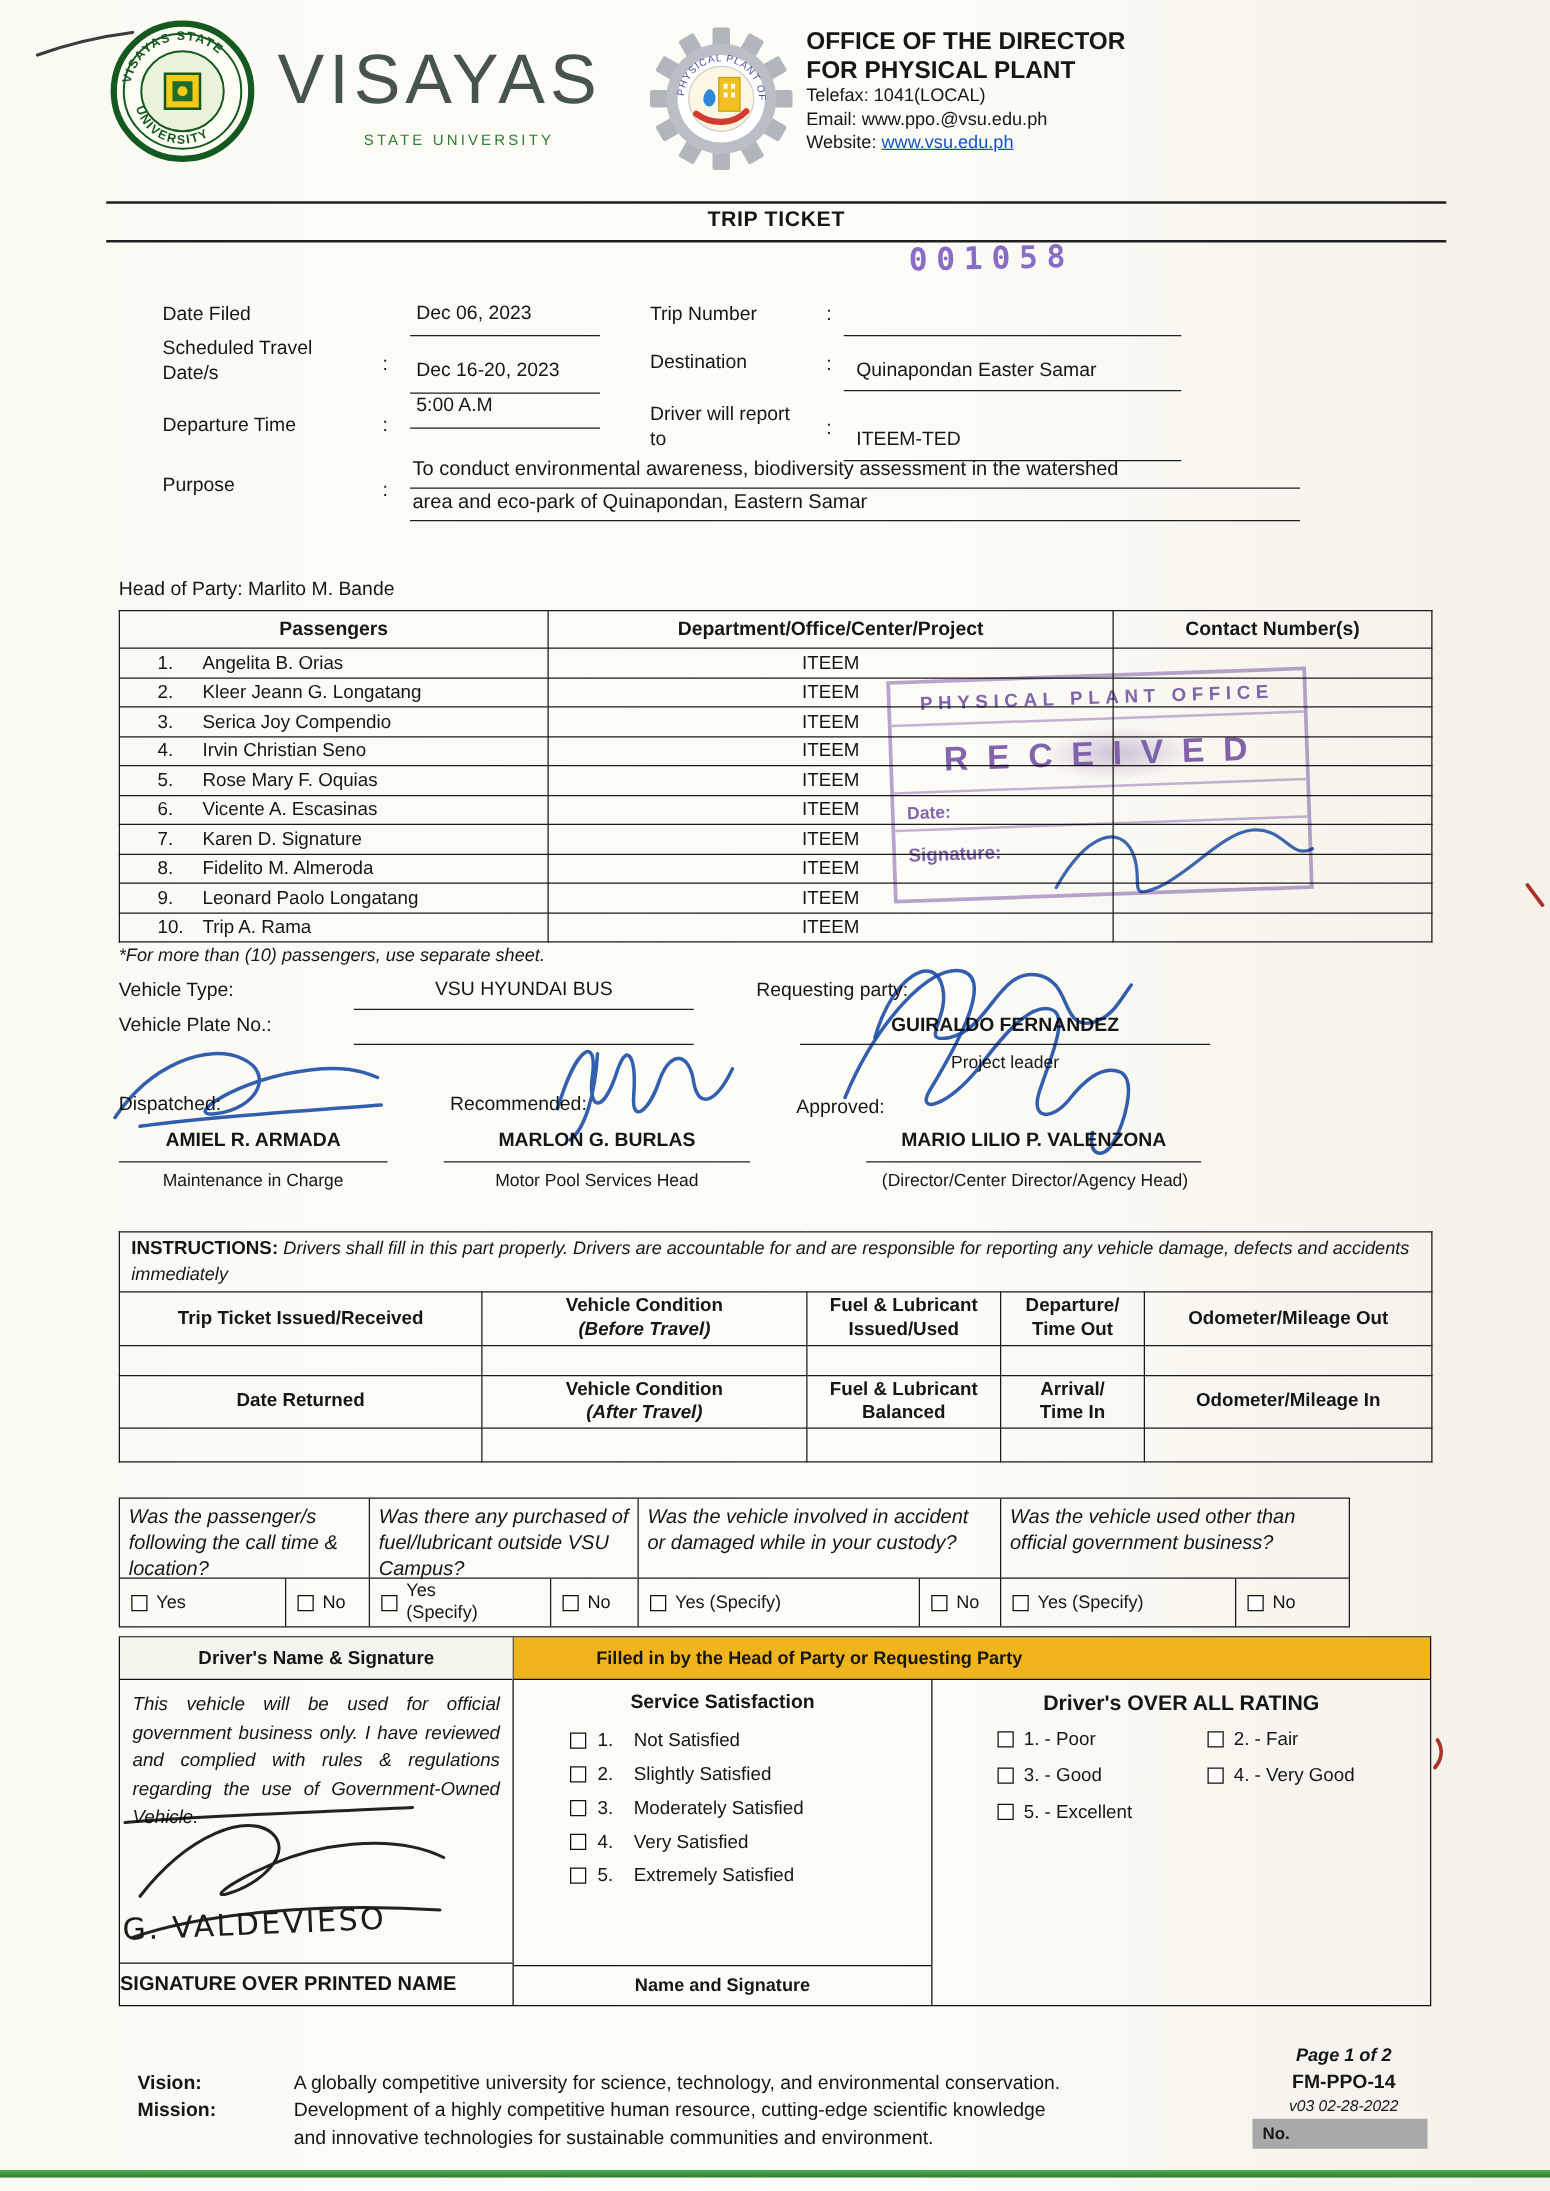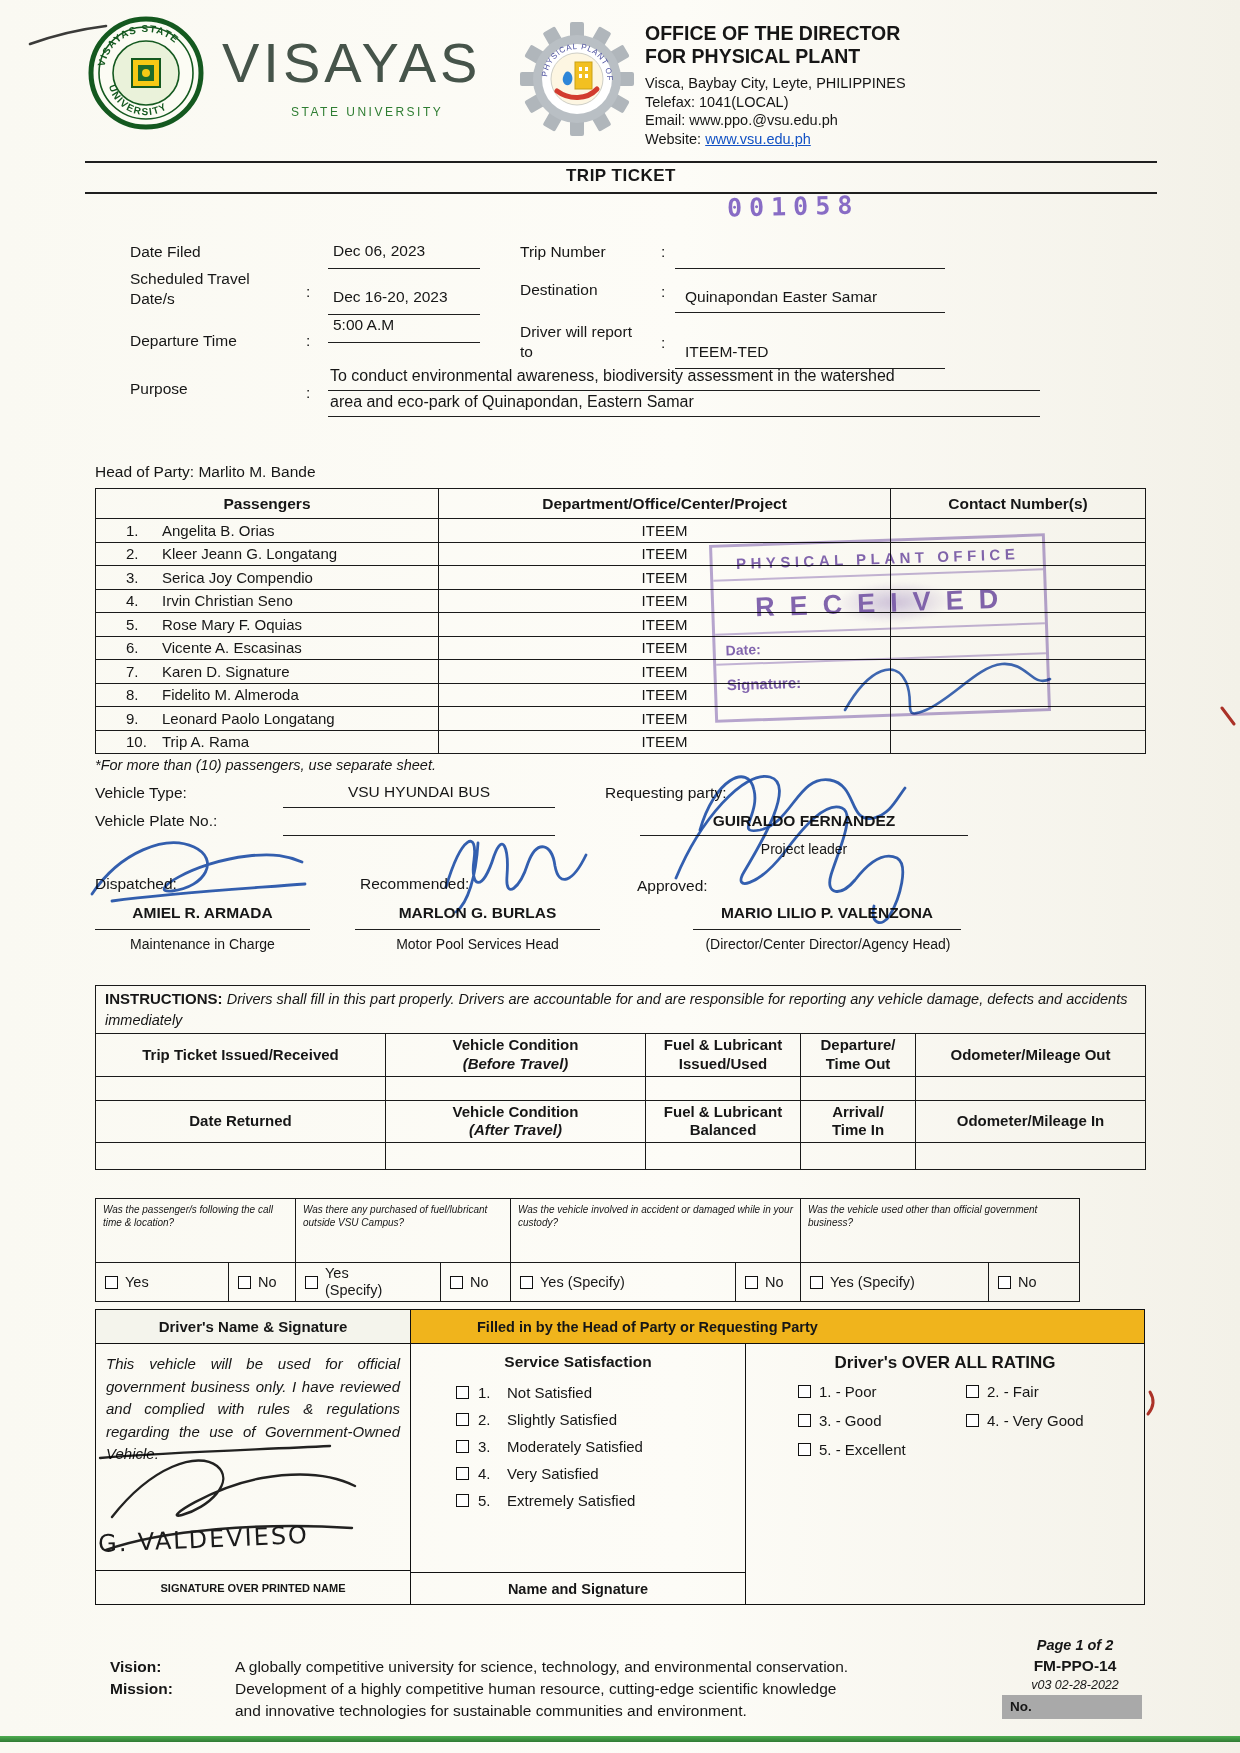--- a/index.html
+++ b/index.html
@@ -23,31 +23,31 @@
   table.grid th{font-size:15.5px}
   .cell-name{padding-left:30px !important}
   .pnum{display:inline-block;width:36px}
 
   .instr-cell{padding:3px 9px !important;line-height:1.35;vertical-align:top !important}
   .hrow td{text-align:center;font-size:14.5px;line-height:1.25;padding:2px 4px !important}
 
   .qwrap{display:flex;border:1.6px solid #1a1a1a}
   .qcol{display:flex;flex-direction:column;border-right:1.6px solid #1a1a1a}
   .qcol:last-child{border-right:none}
-  .qtext{height:64px;padding:4px 7px;font-size:10px;font-style:italic;line-height:1.32;border-bottom:1.6px solid #1a1a1a}
+  .qtext{height:64px;padding:4px 7px;font-size:16px;font-style:italic;line-height:1.32;border-bottom:1.6px solid #1a1a1a}
   .qopts{display:flex;height:38px}
   .qcell{display:flex;align-items:center;gap:7px;padding-left:9px;border-right:1.6px solid #1a1a1a}
   .qcell:last-child{border-right:none}
   .qlabel{font-size:14.5px;line-height:1.15}
 
   .bottom{display:flex;border:1.8px solid #111}
   .driver-box{width:315px;border-right:1.8px solid #111;display:flex;flex-direction:column}
   .driver-head{height:34px;line-height:34px;text-align:center;font-weight:bold;font-size:15px;border-bottom:1.6px solid #111;background:#f4f4ec}
   .driver-body{padding:9px 10px;font-size:15px;font-style:italic;text-align:justify;line-height:1.5;flex:1}
-  .driver-foot{border-top:1.6px solid #111;height:34px;line-height:34px;font-size:11px;font-weight:bold;text-align:center}
+  .driver-foot{border-top:1.6px solid #111;height:34px;line-height:34px;font-size:16px;font-weight:bold;text-align:left}
   .fb-box{flex:1;display:flex;flex-direction:column}
   .fb-head{height:34px;line-height:34px;background:#f0b41c;font-weight:bold;font-size:14.5px;padding-left:66px;border-bottom:1.6px solid #111}
   .fb-cols{flex:1;display:flex}
   .svc-col{width:335px;border-right:1.8px solid #111;display:flex;flex-direction:column}
   .svc-title{padding-top:9px;font-size:15.5px}
   .svc-opts{margin-top:8px;padding-left:45px}
   .svc-opt{display:flex;align-items:center;gap:9px;height:27px;font-size:15px}
   .onum{width:20px}
   .svc-foot{margin-top:auto;border-top:1.6px solid #111;height:32px;line-height:32px;font-size:14.5px}
   .rate-col{flex:1;display:flex;flex-direction:column}
@@ -117,21 +117,20 @@
       <rect x="2" y="-5" width="3" height="4" fill="#fff"></rect>
       <rect x="8" y="-5" width="3" height="4" fill="#fff"></rect>
       <path d="M -12 -6 C -19 4 -8 11 -5 2 C -3 -3 -8 -11 -12 -6 Z" fill="#2e86d8"></path>
       <path d="M -20 12 C -8 21 10 21 20 10" stroke="#d23b2f" stroke-width="5" fill="none" stroke-linecap="round"></path>
     </svg>
   </div>
 
   <div class="abs" style="left:645px;top:22px;width:490px">
     <div class="b" style="font-size:19.5px;line-height:23px">OFFICE OF THE DIRECTOR</div>
     <div class="b" style="font-size:19.5px;line-height:23px">FOR PHYSICAL PLANT</div>
-    <div style="font-size:14.5px;line-height:18.5px;margin-top:6px">Visca, Baybay City, Leyte, PHILIPPINES</div>
     <div style="font-size:14.5px;line-height:18.5px">Telefax: 1041(LOCAL)</div>
     <div style="font-size:14.5px;line-height:18.5px">Email: www.ppo.@vsu.edu.ph</div>
     <div style="font-size:14.5px;line-height:18.5px"><span>Website:</span> <span class="link">www.vsu.edu.ph</span></div>
   </div>
 
   <div class="ul" style="left:85px;top:161px;width:1072px;border-top-width:2px"></div>
   <div class="abs ctr b" style="left:85px;top:166px;width:1072px;font-size:17px;letter-spacing:0.5px">TRIP TICKET</div>
   <div class="ul" style="left:85px;top:192px;width:1072px;border-top-width:2px"></div>
 
   <div class="abs" style="left:727px;top:192px;font-family:'DejaVu Sans Mono',monospace;font-size:25px;font-weight:bold;letter-spacing:7px;color:rgba(120,88,190,.88);transform:rotate(-1.2deg)">001058</div>

